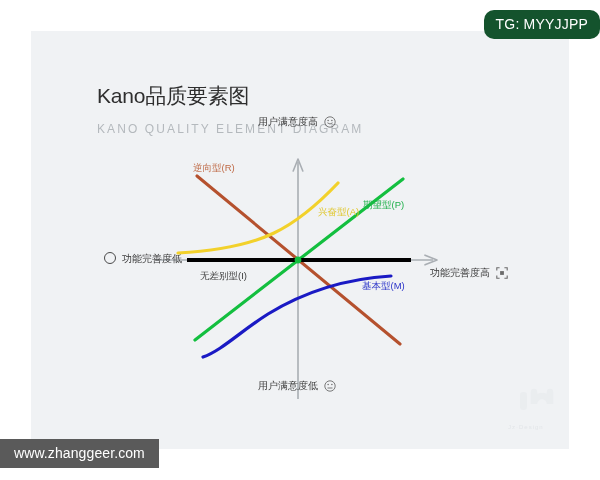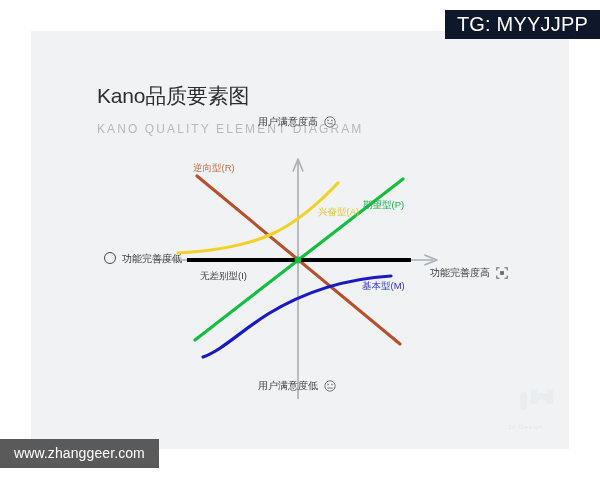--- a/index.html
+++ b/index.html
@@ -102,26 +102,27 @@
     border: 1.2px solid #4a4a4a;
     border-radius: 50%;
     box-sizing: border-box;
   }
 
   
   #tg-badge {
     position: absolute;
     right: 0;
     top: 10px;
-    background: #0f172a;
+    background: #14532d;
     color: #ffffff;
-    font-size: 20px;
+    font-size: 14px;
     padding: 5px 12px 6px 12px;
     line-height: 18px;
     letter-spacing: 0.2px;
+    border-radius: 10px;
   }
   #site-badge {
     position: absolute;
     left: 0;
     bottom: 12px;
     background: #5a5a5a;
     color: #ffffff;
     font-size: 14px;
     padding: 5px 14px 6px 14px;
     line-height: 18px;

